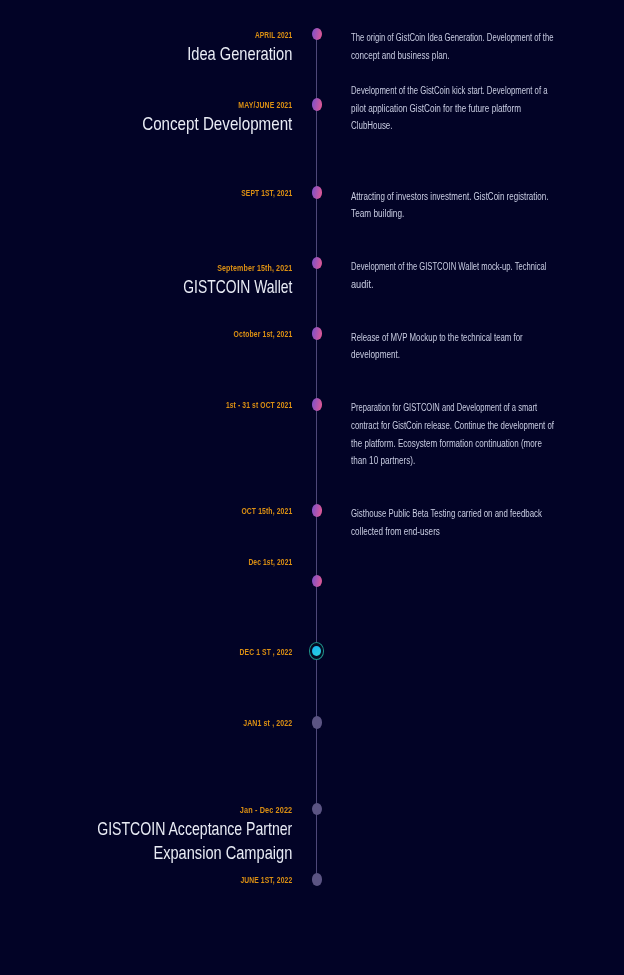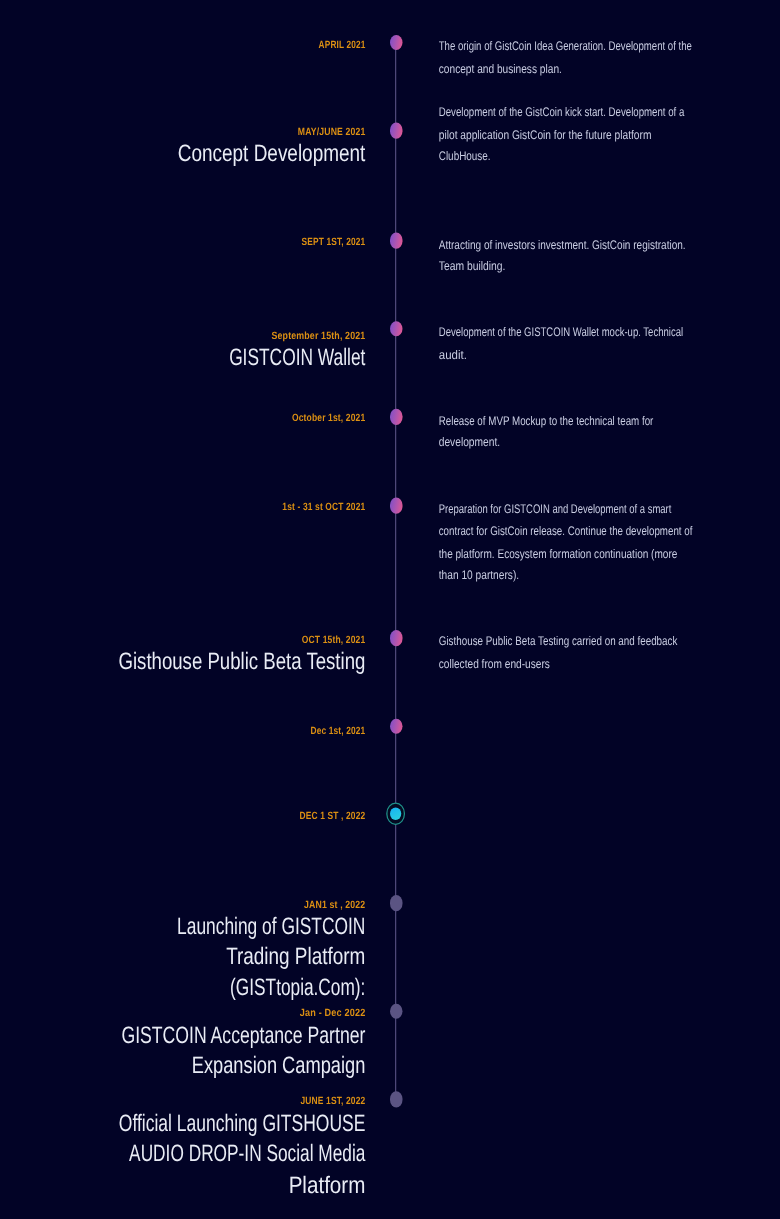--- a/index.html
+++ b/index.html
@@ -76,20 +76,23 @@
   .date, .tline, .dline { -webkit-font-smoothing: antialiased; will-change: opacity; }
 </style>
 </head>
 <body>
 
 <div class="roadmap">
   <div class="axis"></div>
     <div class="row">
       <div class="left" style="top:28.7px">
         <div class="date" style="transform:scaleX(0.7884)">APRIL 2021</div>
+        <div class="title">
+          <div class="tline" style="transform:scaleX(0.7713)">Idea Generation</div>
+        </div>
       </div>
       <div class="dot" style="top:34.1px"></div>
       <div class="desc" style="top:29.0px">
         <div class="dline" style="transform:scaleX(0.7685)">The origin of GistCoin Idea Generation. Development of the</div>
         <div class="dline" style="transform:scaleX(0.8127)">concept and business plan.</div>
       </div>
     </div>
     <div class="row">
       <div class="left" style="top:99.2px">
         <div class="date" style="transform:scaleX(0.8254)">MAY/JUNE 2021</div>
@@ -145,67 +148,54 @@
       <div class="desc" style="top:399.4px">
         <div class="dline" style="transform:scaleX(0.7575)">Preparation for GISTCOIN and Development of a smart</div>
         <div class="dline" style="transform:scaleX(0.7799)">contract for GistCoin release. Continue the development of</div>
         <div class="dline" style="transform:scaleX(0.8044)">the platform. Ecosystem formation continuation (more</div>
         <div class="dline" style="transform:scaleX(0.8146)">than 10 partners).</div>
       </div>
     </div>
     <div class="row">
       <div class="left" style="top:505.1px">
         <div class="date" style="transform:scaleX(0.8128)">OCT 15th, 2021</div>
-        <div class="title">
-          <div class="tline" style="transform:scaleX(0.7835)">Gisthouse Public Beta Testing</div>
-        </div>
       </div>
       <div class="dot" style="top:510.5px"></div>
       <div class="desc" style="top:505.4px">
         <div class="dline" style="transform:scaleX(0.7864)">Gisthouse Public Beta Testing carried on and feedback</div>
         <div class="dline" style="transform:scaleX(0.8119)">collected from end-users</div>
       </div>
     </div>
     <div class="row">
-      <div class="left" style="top:578px">
+      <div class="left" style="top:556px">
         <div class="date" style="transform:scaleX(0.7977)">Dec 1st, 2021</div>
       </div>
       <div class="dot" style="top:581.1px"></div>
     </div>
     <div class="row">
       <div class="left" style="top:645.6px">
         <div class="date" style="transform:scaleX(0.8038)">DEC 1 ST , 2022</div>
       </div>
       <div class="dot active" style="top:651.0px"></div>
     </div>
     <div class="row">
       <div class="left" style="top:716.8px">
         <div class="date" style="transform:scaleX(0.8335)">JAN1 st , 2022</div>
-        <div class="title">
-          <div class="tline" style="transform:scaleX(0.7313)">Launching of GISTCOIN</div>
-          <div class="tline" style="transform:scaleX(0.7971)">Trading Platform</div>
-          <div class="tline" style="transform:scaleX(0.7268)">(GISTtopia.Com):</div>
-        </div>
       </div>
       <div class="dot muted" style="top:722.2px"></div>
     </div>
     <div class="row">
       <div class="left" style="top:803.7px">
         <div class="date" style="transform:scaleX(0.8707)">Jan - Dec 2022</div>
         <div class="title">
           <div class="tline" style="transform:scaleX(0.7420)">GISTCOIN Acceptance Partner</div>
           <div class="tline" style="transform:scaleX(0.7690)">Expansion Campaign</div>
         </div>
       </div>
       <div class="dot muted" style="top:809.1px"></div>
     </div>
     <div class="row">
       <div class="left" style="top:874.4px">
         <div class="date" style="transform:scaleX(0.8048)">JUNE 1ST, 2022</div>
-        <div class="title">
-          <div class="tline" style="transform:scaleX(0.7362)">Official Launching GITSHOUSE</div>
-          <div class="tline" style="transform:scaleX(0.7277)">AUDIO DROP-IN Social Media</div>
-          <div class="tline" style="transform:scaleX(0.8678)">Platform</div>
-        </div>
       </div>
       <div class="dot muted" style="top:879.8px"></div>
     </div>
 </div>
 
 </body></html>

